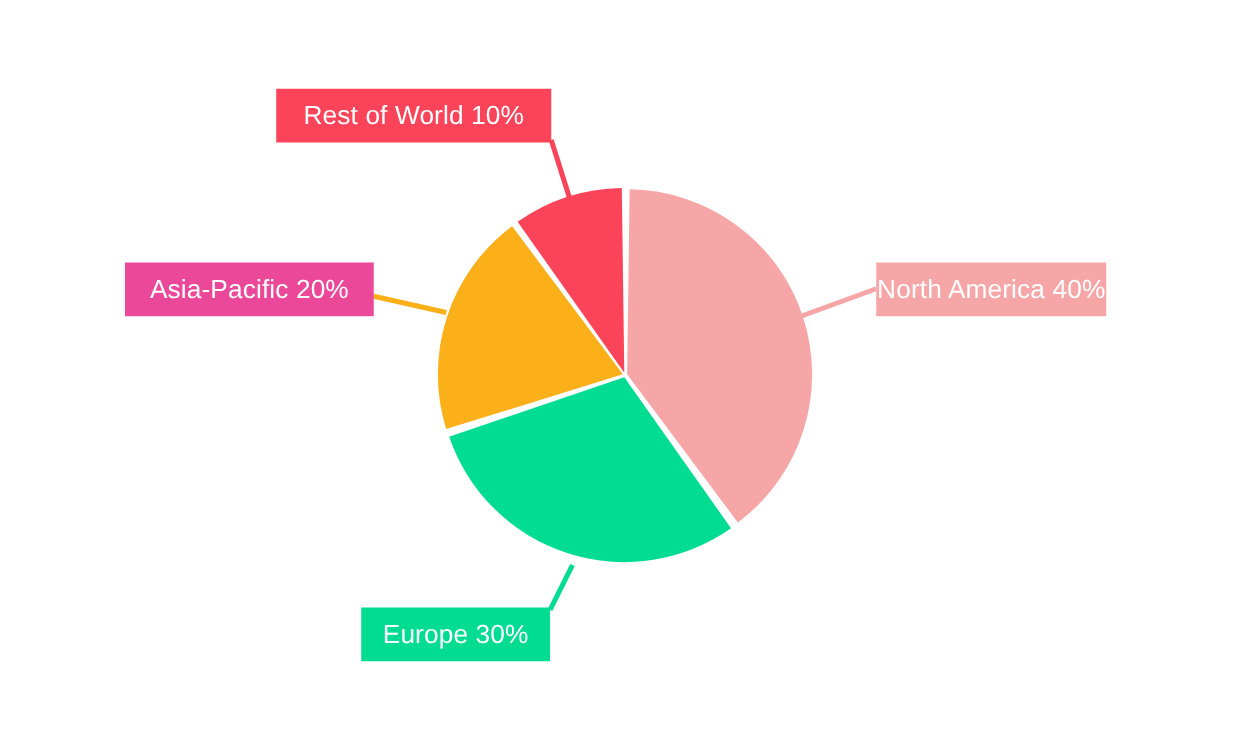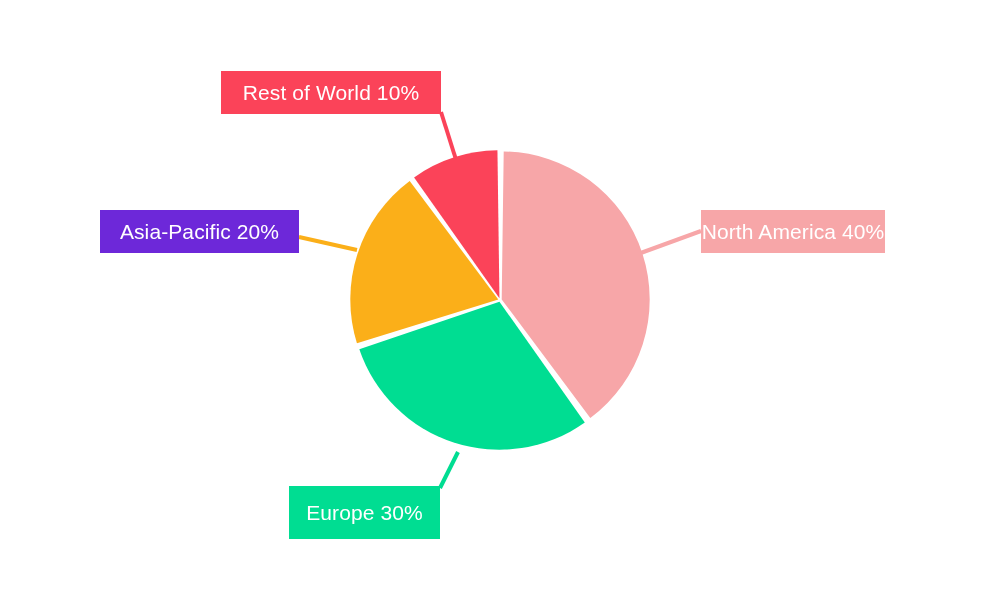--- a/index.html
+++ b/index.html
@@ -65,25 +65,25 @@
         <path d="M 499.44 301.71 L 584.81 422.61 A 148 148 0 0 1 359.32 349.34 Z" fill="#00dd92"></path>
         <path d="M 498.29 299.44 L 356.93 343.27 A 148 148 0 0 1 409.69 180.90 Z" fill="#fbaf19"></path>
         <path d="M 499.44 298.29 L 414.08 177.39 A 148 148 0 0 1 497.44 150.30 Z" fill="#fb4359"></path>
       </g>
   </svg>
 
   <div class="pie-label label-north-america" style="left: 701px; top: 210px; width: 184px; height: 43px; background: rgb(247, 166, 168); color: rgb(255, 255, 255);">
     <span>North America 40%</span>
   </div>
 
-  <div class="pie-label label-europe" style="left: 289px; top: 486px; width: 151px; height: 53px; background: rgb(0, 221, 146); color: rgb(255, 255, 255);">
+  <div class="pie-label label-europe" style="left: 289px; top: 486px; width: 151px; height: 43px; background: rgb(0, 221, 146); color: rgb(255, 255, 255);">
     <span>Europe 30%</span>
   </div>
 
-  <div class="pie-label label-asia-pacific" style="left: 100px; top: 210px; width: 199px; height: 43px; background: #6d28d9; color: rgb(255, 255, 255);">
+  <div class="pie-label label-asia-pacific" style="left: 100px; top: 210px; width: 199px; height: 43px; background: #ec4899; color: rgb(255, 255, 255);">
     <span>Asia-Pacific 20%</span>
   </div>
 
   <div class="pie-label label-rest-of-world" style="left: 221px; top: 71px; width: 220px; height: 43px; background: rgb(251, 67, 89); color: rgb(255, 255, 255);">
     <span>Rest of World 10%</span>
   </div>
 
 </div>
 
 </body></html>

